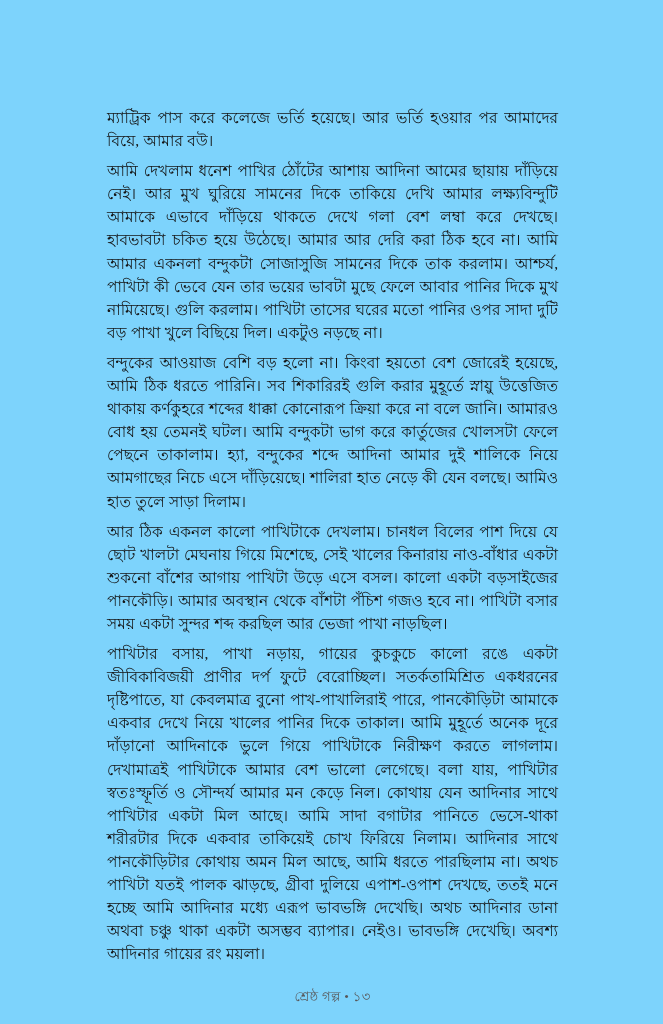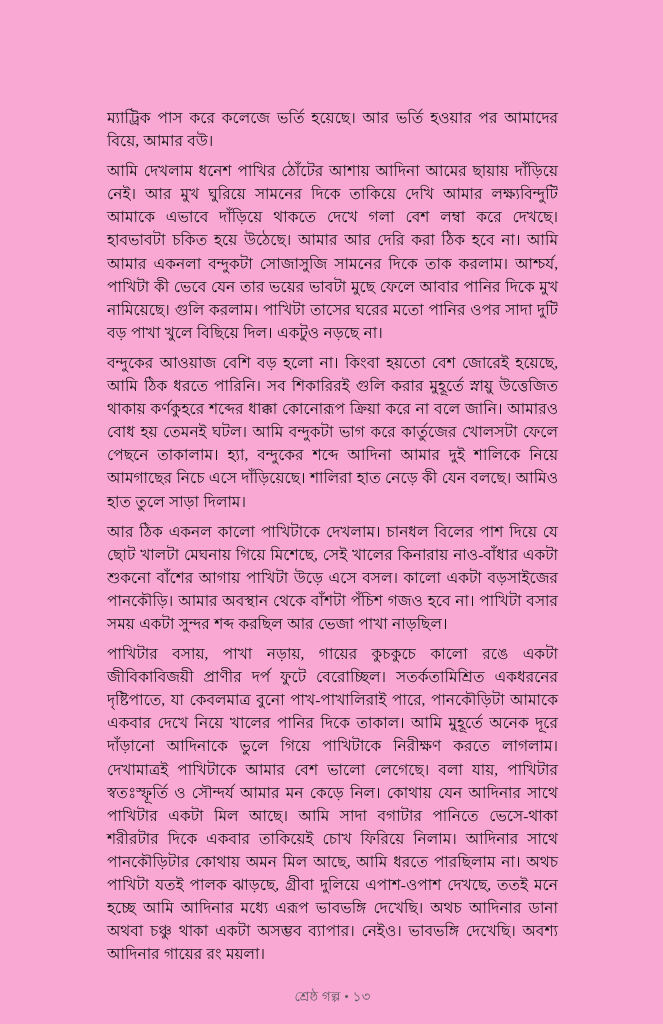--- a/index.html
+++ b/index.html
@@ -9,21 +9,21 @@
     background: #ffffff;
   }
   body {
     font-family: "Liberation Serif", "DejaVu Serif", serif;
   }
 
   .page {
     position: relative;
     width: 663px;
     height: 1024px;
-    background: #f9a8d4;
+    background: #7dd3fc;
     overflow: hidden;
     box-sizing: border-box;
   }
 
   .text-block {
     position: absolute;
     left: 107px;
     top: 106px;
     width: 451px;
   }

